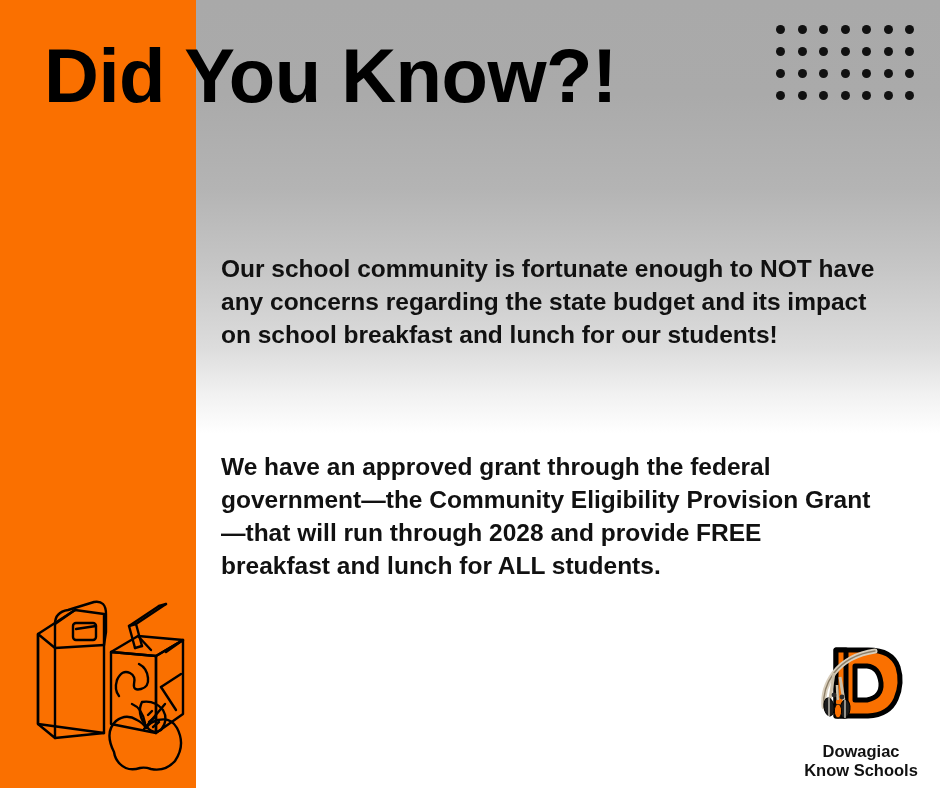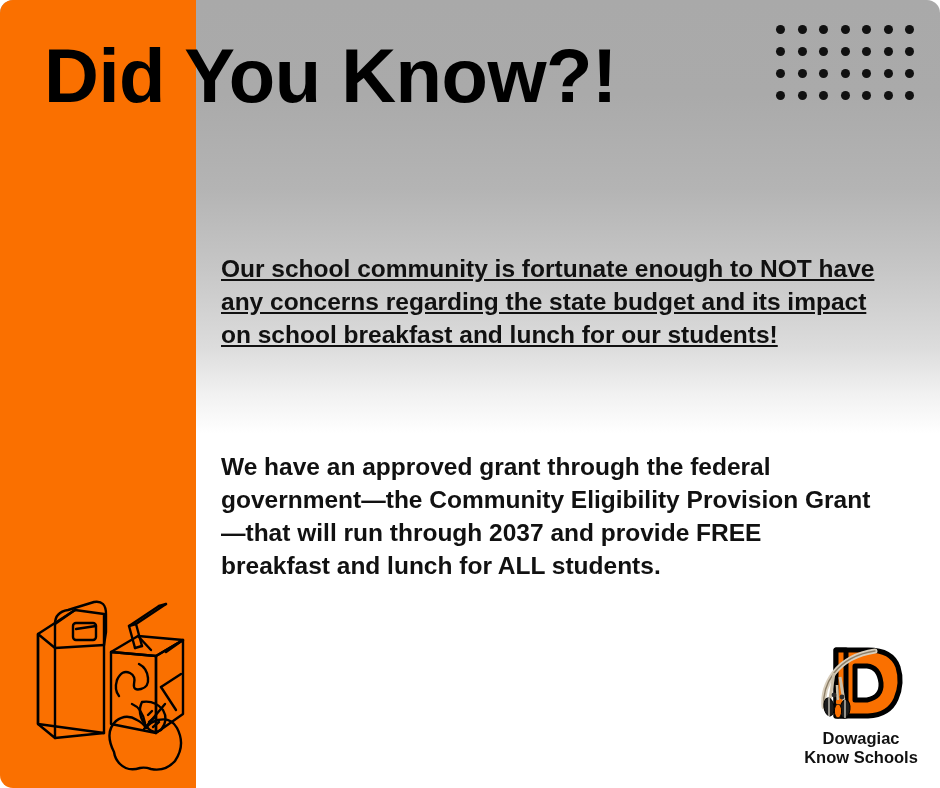--- a/index.html
+++ b/index.html
@@ -10,21 +10,20 @@
   body {
     font-family: "Liberation Sans", sans-serif;
   }
 
   #poster {
     position: relative;
     width: 940px;
     height: 788px;
     overflow: hidden;
     background: #ffffff;
-    border-radius: 13px;
   }
 
   
   .bg-gradient {
     position: absolute;
     left: 0; top: 0;
     width: 940px;
     height: 788px;
     background: linear-gradient(180deg,
         #a9a9a9 0%,
@@ -84,21 +83,21 @@
   .para {
     position: absolute;
     left: 221px;
     width: 655px;
     font-size: 24.5px;
     line-height: 33px;
     font-weight: bold;
     color: #111111;
     z-index: 4;
   }
-  .para-1 { top: 227px; text-decoration: underline; }
+  .para-1 { top: 227px; }
   .para-2 { top: 425px; width: 650px; }
 
   
   .lunch-art {
     position: absolute;
     left: 18px;
     top: 592px;
     width: 185px;
     height: 180px;
     z-index: 7;
@@ -112,21 +111,21 @@
     width: 146px;
     z-index: 7;
     text-align: center;
   }
   .logo-mark {
     width: 146px;
     height: 78px;
     display: block;
   }
   .logo-name {
-    margin-top: 6px;
+    margin-top: 19px;
     font-size: 16.5px;
     line-height: 19px;
     font-weight: bold;
     color: #111111;
     text-align: center;
   }
 </style>
 </head>
 <body>
 
@@ -164,21 +163,21 @@
       <i></i>
       <i></i>
       <i></i>
       <i></i>
       <i></i>
       <i></i>
   </div>
 
   <p class="para para-1">Our school community is fortunate enough to NOT have any concerns regarding the state budget and its impact on school breakfast and lunch for our students!</p>
 
-  <p class="para para-2">We have an approved grant through the federal government—the Community Eligibility Provision Grant—that will run through 2037 and provide FREE breakfast and lunch for ALL students.</p>
+  <p class="para para-2">We have an approved grant through the federal government—the Community Eligibility Provision Grant—that will run through 2028 and provide FREE breakfast and lunch for ALL students.</p>
 
   <svg class="lunch-art" viewBox="0 0 185 180">
     <g fill="none" stroke="#000000" stroke-width="2.4" stroke-linejoin="round" stroke-linecap="round">
 
       <path d="M20 132 L20 42 L57 18 L86 22 L86 141 Z"></path>
 
       <path d="M20 42 L37 56 L37 146 L20 132 Z"></path>
       <path d="M37 56 L86 53"></path>
 
       <path d="M37 56 L37 32 Q37 20 50 18 L76 10 Q88 8 88 22 L88 40 L86 53"></path>

